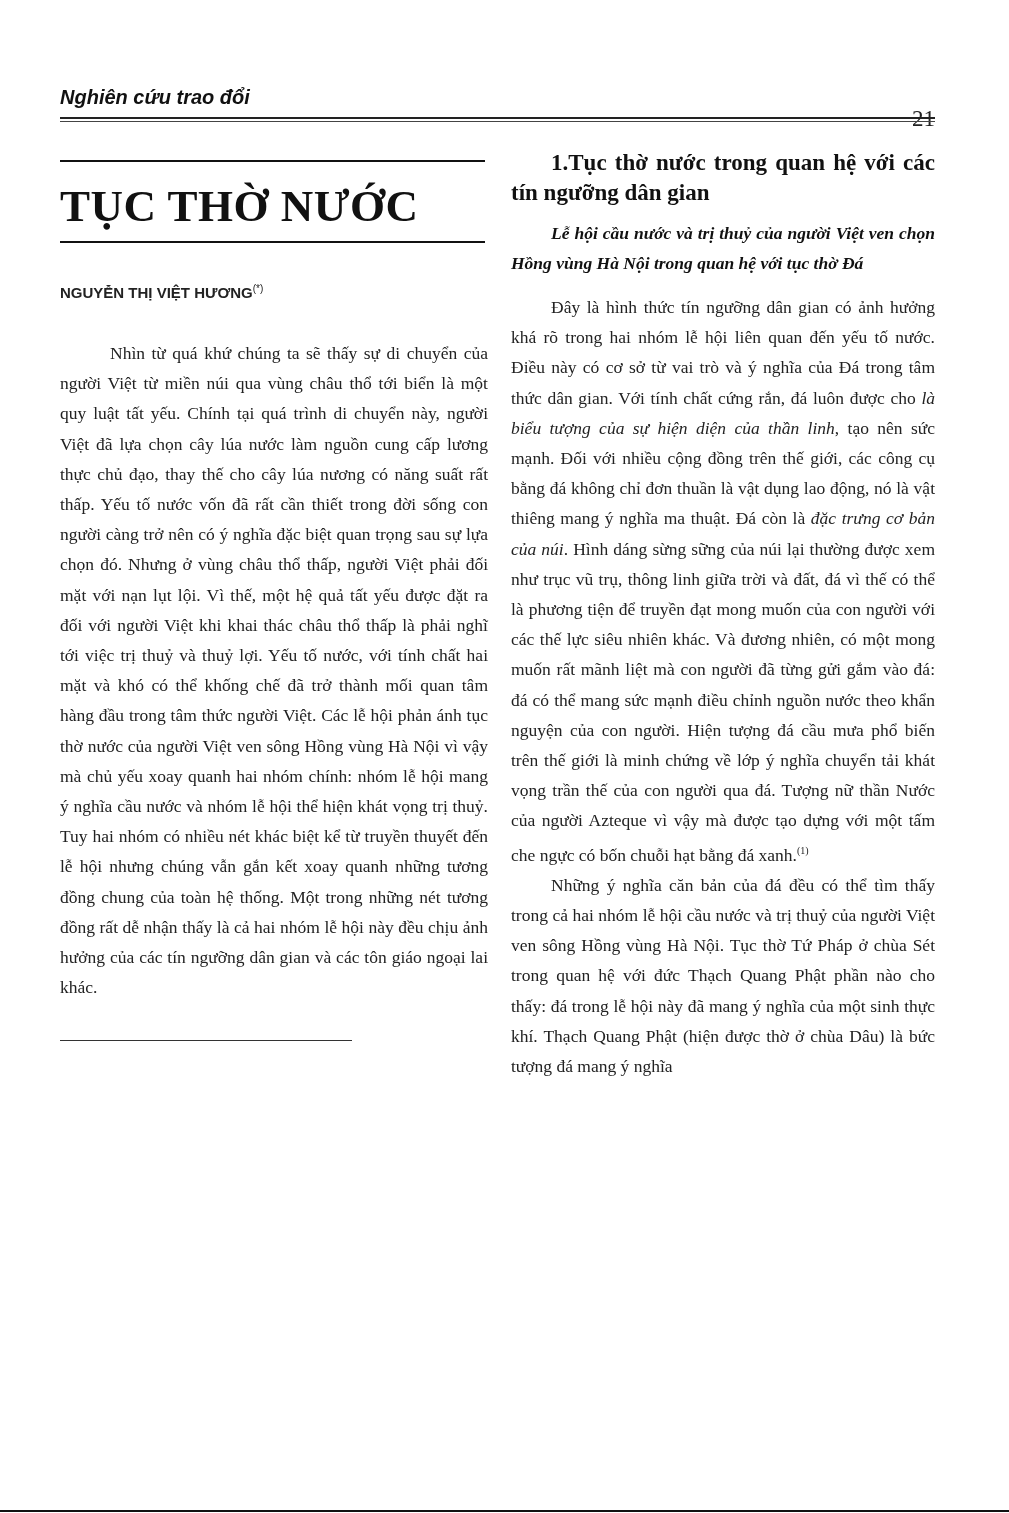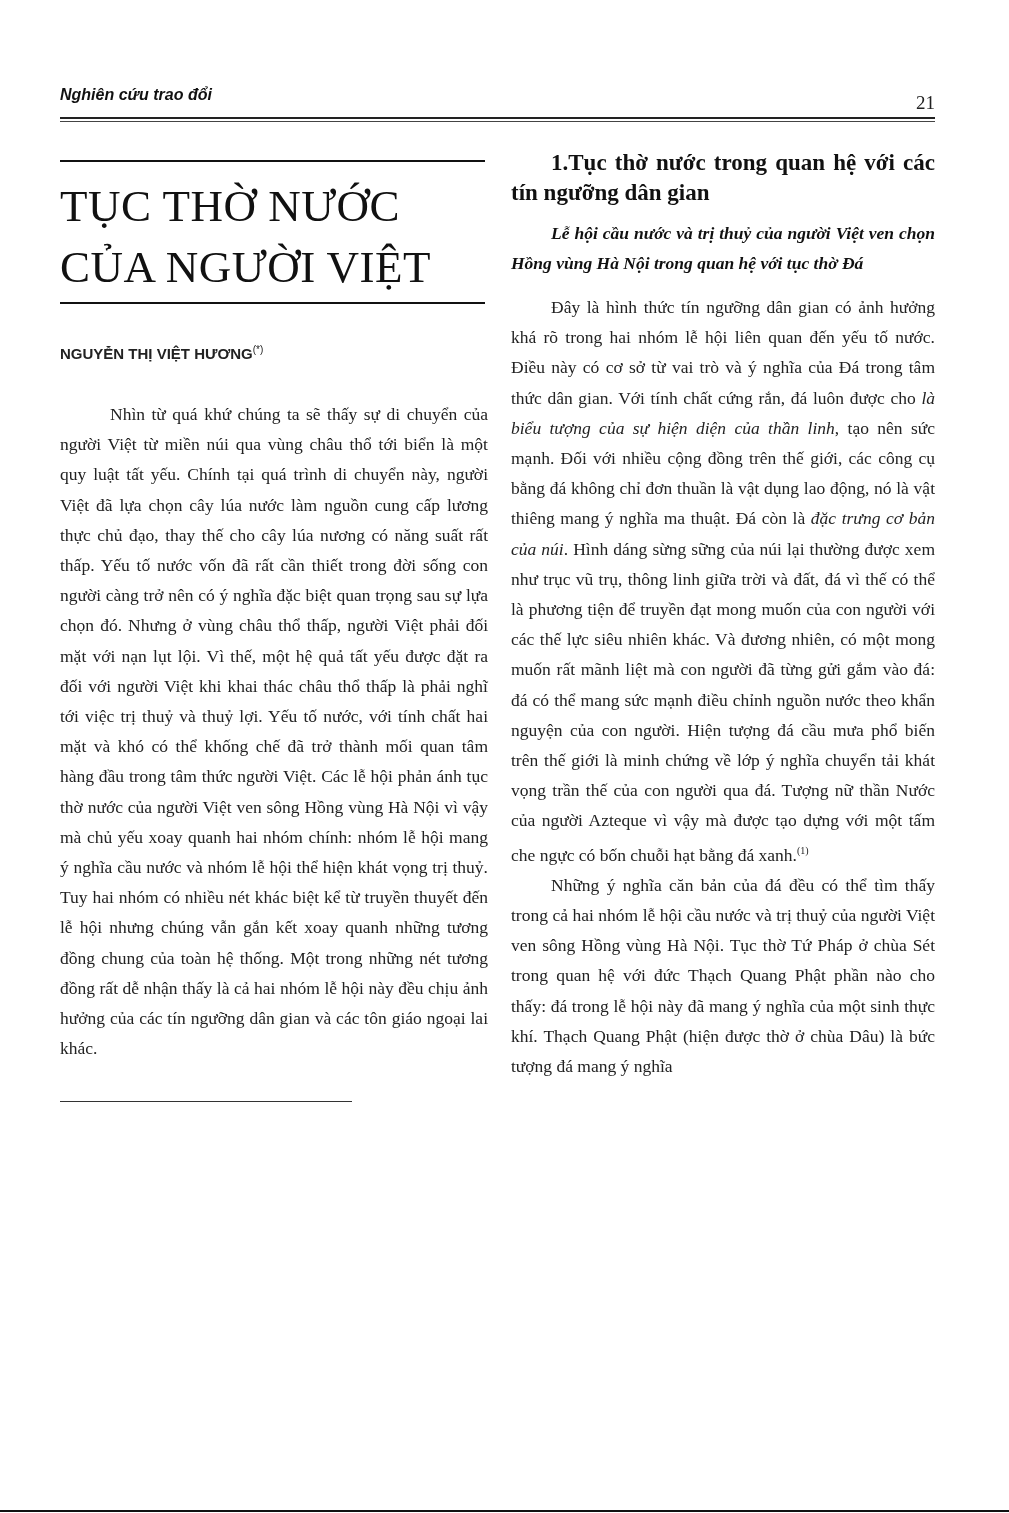--- a/index.html
+++ b/index.html
@@ -7,38 +7,38 @@
     width: 1009px; height: 1513px; position: relative; overflow: hidden;
     color: #1a1a1a;
     font-family: "Liberation Serif", "DejaVu Serif", serif;
   }
   .running-head {
     position: absolute; left: 60px; top: 86px; width: 875px; height: 30px;
   }
   .section-name {
     position: absolute; left: 0; top: 0;
     font-family: "Liberation Sans", "DejaVu Sans", sans-serif;
-    font-style: italic; font-weight: bold; font-size: 16px; color: #111;
+    font-style: italic; font-weight: bold; font-size: 20px; color: #111;
   }
   .page-number {
-    position: absolute; right: 0; top: 6px;
-    font-family: "Liberation Serif", serif; font-size: 19px; color: #222;
+    position: absolute; right: 0; top: 20px;
+    font-family: "Liberation Serif", serif; font-size: 23px; color: #222;
   }
   .head-rule {
     position: absolute; left: 60px; top: 117px; width: 875px;
     border-top: 2px solid #222; height: 2px; border-bottom: 1px solid #444;
   }
   .col-left { position: absolute; left: 60px; top: 160px; width: 428px; }
   .col-right { position: absolute; left: 511px; top: 148px; width: 424px; }
 
   .title-rule { border-top: 2px solid #111; width: 425px; }
   .title {
     margin: 14px 0 0 0;
     font-family: "Liberation Serif", "DejaVu Serif", serif;
-    font-weight: normal; font-size: 45px; line-height: 61px; letter-spacing: 0.5px;
+    font-weight: bold; font-size: 45px; line-height: 61px; letter-spacing: 0.5px;
     color: #111;
   }
   .title div { white-space: nowrap; }
   .title-rule-bottom { border-top: 2px solid #111; width: 425px; margin-top: 4px; }
   .author {
     margin-top: 40px;
     font-family: "Liberation Sans", "DejaVu Sans", sans-serif;
     font-weight: bold; font-size: 15px; color: #222;
   }
   .author sup { font-size: 10px; font-weight: normal; }
@@ -77,21 +77,20 @@
 <header class="running-head">
   <div class="section-name">Nghiên cứu trao đổi</div>
   <div class="page-number">21</div>
 </header>
 <div class="head-rule"></div>
 
 <section class="col-left">
   <div class="title-rule"></div>
   <h1 class="title">
     <div>TỤC THỜ NƯỚC</div>
-    <div>CỦA NGƯỜI VIỆT</div>
   </h1>
   <div class="title-rule-bottom"></div>
   <div class="author">
     <span>NGUYỄN THỊ VIỆT HƯƠNG</span><sup>(*)</sup>
   </div>
   <p class="para indent left-body">Nhìn từ quá khứ chúng ta sẽ thấy sự di chuyển của người Việt từ miền núi qua vùng châu thổ tới biển là một quy luật tất yếu. Chính tại quá trình di chuyển này, người Việt đã lựa chọn cây lúa nước làm nguồn cung cấp lương thực chủ đạo, thay thế cho cây lúa nương có năng suất rất thấp. Yếu tố nước vốn đã rất cần thiết trong đời sống con người càng trở nên có ý nghĩa đặc biệt quan trọng sau sự lựa chọn đó. Nhưng ở vùng châu thổ thấp, người Việt phải đối mặt với nạn lụt lội. Vì thế, một hệ quả tất yếu được đặt ra đối với người Việt khi khai thác châu thổ thấp là phải nghĩ tới việc trị thuỷ và thuỷ lợi. Yếu tố nước, với tính chất hai mặt và khó có thể khống chế đã trở thành mối quan tâm hàng đầu trong tâm thức người Việt. Các lễ hội phản ánh tục thờ nước của người Việt ven sông Hồng vùng Hà Nội vì vậy mà chủ yếu xoay quanh hai nhóm chính: nhóm lễ hội mang ý nghĩa cầu nước và nhóm lễ hội thể hiện khát vọng trị thuỷ. Tuy hai nhóm có nhiều nét khác biệt kể từ truyền thuyết đến lễ hội nhưng chúng vẫn gắn kết xoay quanh những tương đồng chung của toàn hệ thống. Một trong những nét tương đồng rất dễ nhận thấy là cả hai nhóm lễ hội này đều chịu ảnh hưởng của các tín ngưỡng dân gian và các tôn giáo ngoại lai khác.</p>
   <div class="footnote-rule"></div>
 </section>
 
 <section class="col-right">

